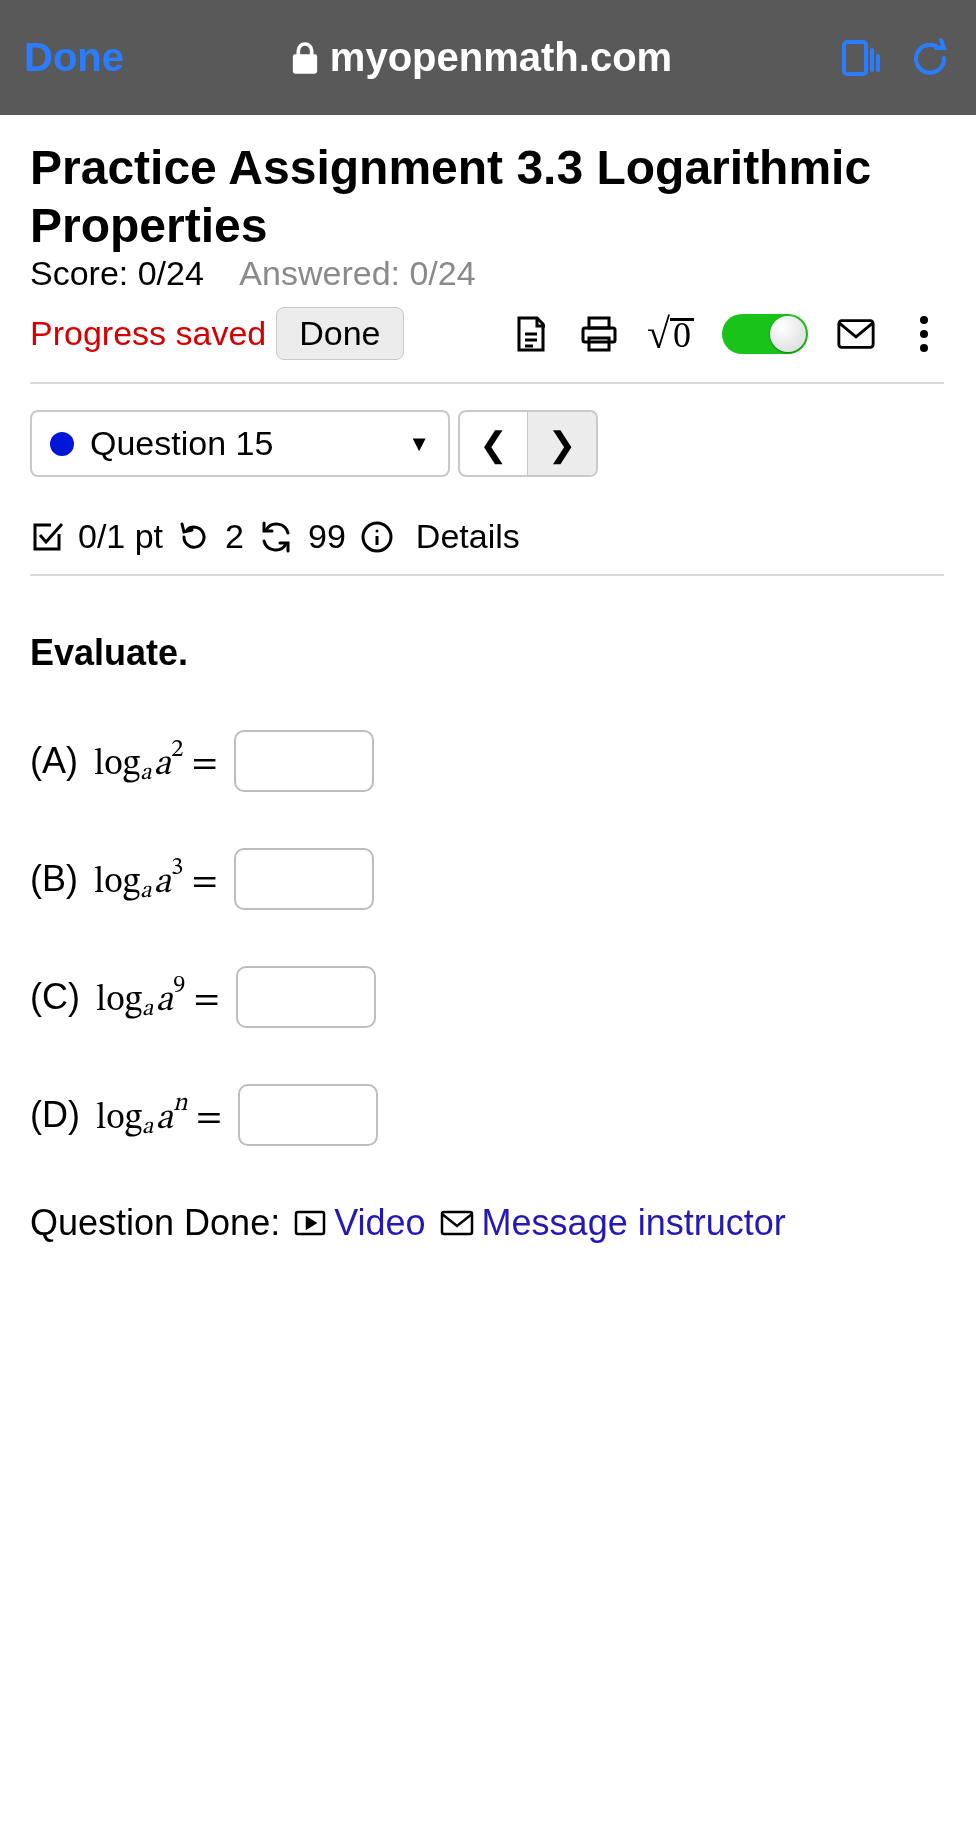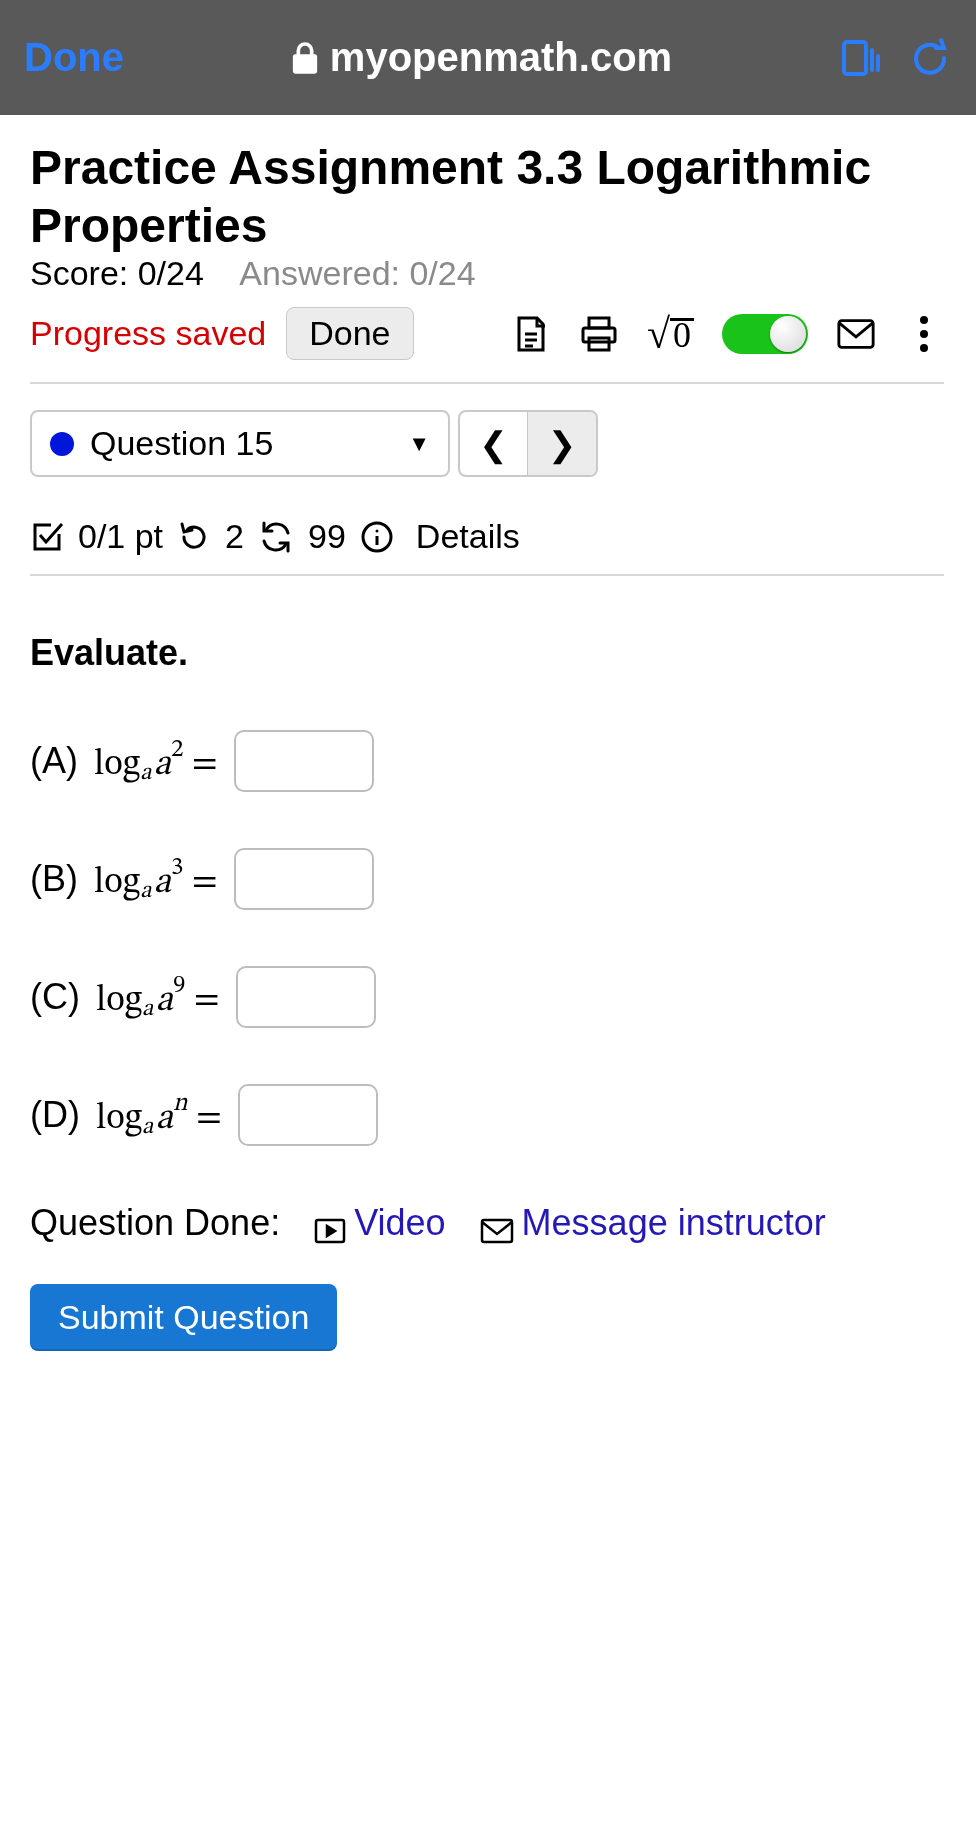--- a/index.html
+++ b/index.html
@@ -19,21 +19,21 @@
     gap: 20px;
     color: #fff;
   }
   .browser-bar .done { color: #2b7dff; font-size: 40px; font-weight: 600; }
   .browser-bar .url-area { flex: 1; display: flex; align-items: center; justify-content: center; gap: 10px; font-size: 40px; font-weight: 700; }
   .browser-bar .right-icons { display: flex; align-items: center; gap: 26px; }
   .content { padding: 24px 32px 0 30px; }
   .title { font-size: 48px; font-weight: 700; line-height: 1.2; }
   .score-row { font-size: 34px; }
   .score-row .answered { color: #8a8a8a; margin-left: 26px; }
-  .progress-row { margin-top: 14px; display: flex; align-items: center; gap: 20px; }
+  .progress-row { margin-top: 14px; display: flex; align-items: center; gap: 10px; }
   .progress-row .saved { color: #d40000; font-size: 34px; }
   .progress-row .done-btn {
     border: 1px solid #c9c9c9; background: #ececec; border-radius: 8px;
     padding: 6px 22px; font-size: 34px; cursor: pointer;
   }
   .progress-row .spacer { width: 30px; }
   .tool-icons { display: flex; align-items: center; gap: 28px; margin-left: auto; }
   .tool-icons .icon { width: 40px; height: 40px; display: flex; align-items: center; justify-content: center; }
   .toggle {
     width: 86px; height: 40px; background: #19c319; border-radius: 20px; position: relative;
@@ -64,21 +64,21 @@
   .qline:first-of-type { margin-top: 56px; }
   .math { font-family: "Cambria Math", "STIX Two Math", "Times New Roman", serif; }
   .math .sub { font-size: 0.65em; vertical-align: -0.25em; font-style: italic; }
   .math .sup { font-size: 0.7em; vertical-align: 0.7em; }
   .math .ital { font-style: italic; }
   .ans-input {
     width: 140px; height: 62px; border: 2px solid #bdbdbd; border-radius: 10px;
     font-size: 30px; padding: 4px 8px;
   }
   .help-row { margin-top: 56px; font-size: 36px; display: flex; align-items: center; gap: 14px; flex-wrap: wrap; }
-  .help-link { color: #2419b5; cursor: pointer; display: inline-flex; align-items: flex-end; gap: 8px; margin-left: 20px; }
+  .help-link { color: #2419b5; cursor: pointer; display: inline-flex; align-items: center; gap: 8px; }
   .submit-btn {
     margin-top: 40px; background: #1877d3; color: #fff; border: none;
     border-radius: 8px; padding: 14px 28px; font-size: 34px; cursor: pointer;
     box-shadow: inset 0 -2px 0 rgba(0,0,0,.15);
   }
   svg { display: block; }
 </style>
 </head>
 <body>
 
@@ -249,14 +249,13 @@
       <span>
         <svg width="34" height="26" viewBox="0 0 34 26" fill="none" stroke="#000" stroke-width="2.5">
             <rect x="2" y="2" width="30" height="22" rx="2"></rect>
             <polyline points="2,4 17,16 32,4"></polyline>
           </svg>
       </span>
       <span>Message instructor</span>
     </span>
   </div>
 
-  <button class="submit-btn">Submit Question</button>
 </div>
 
 </body></html>

